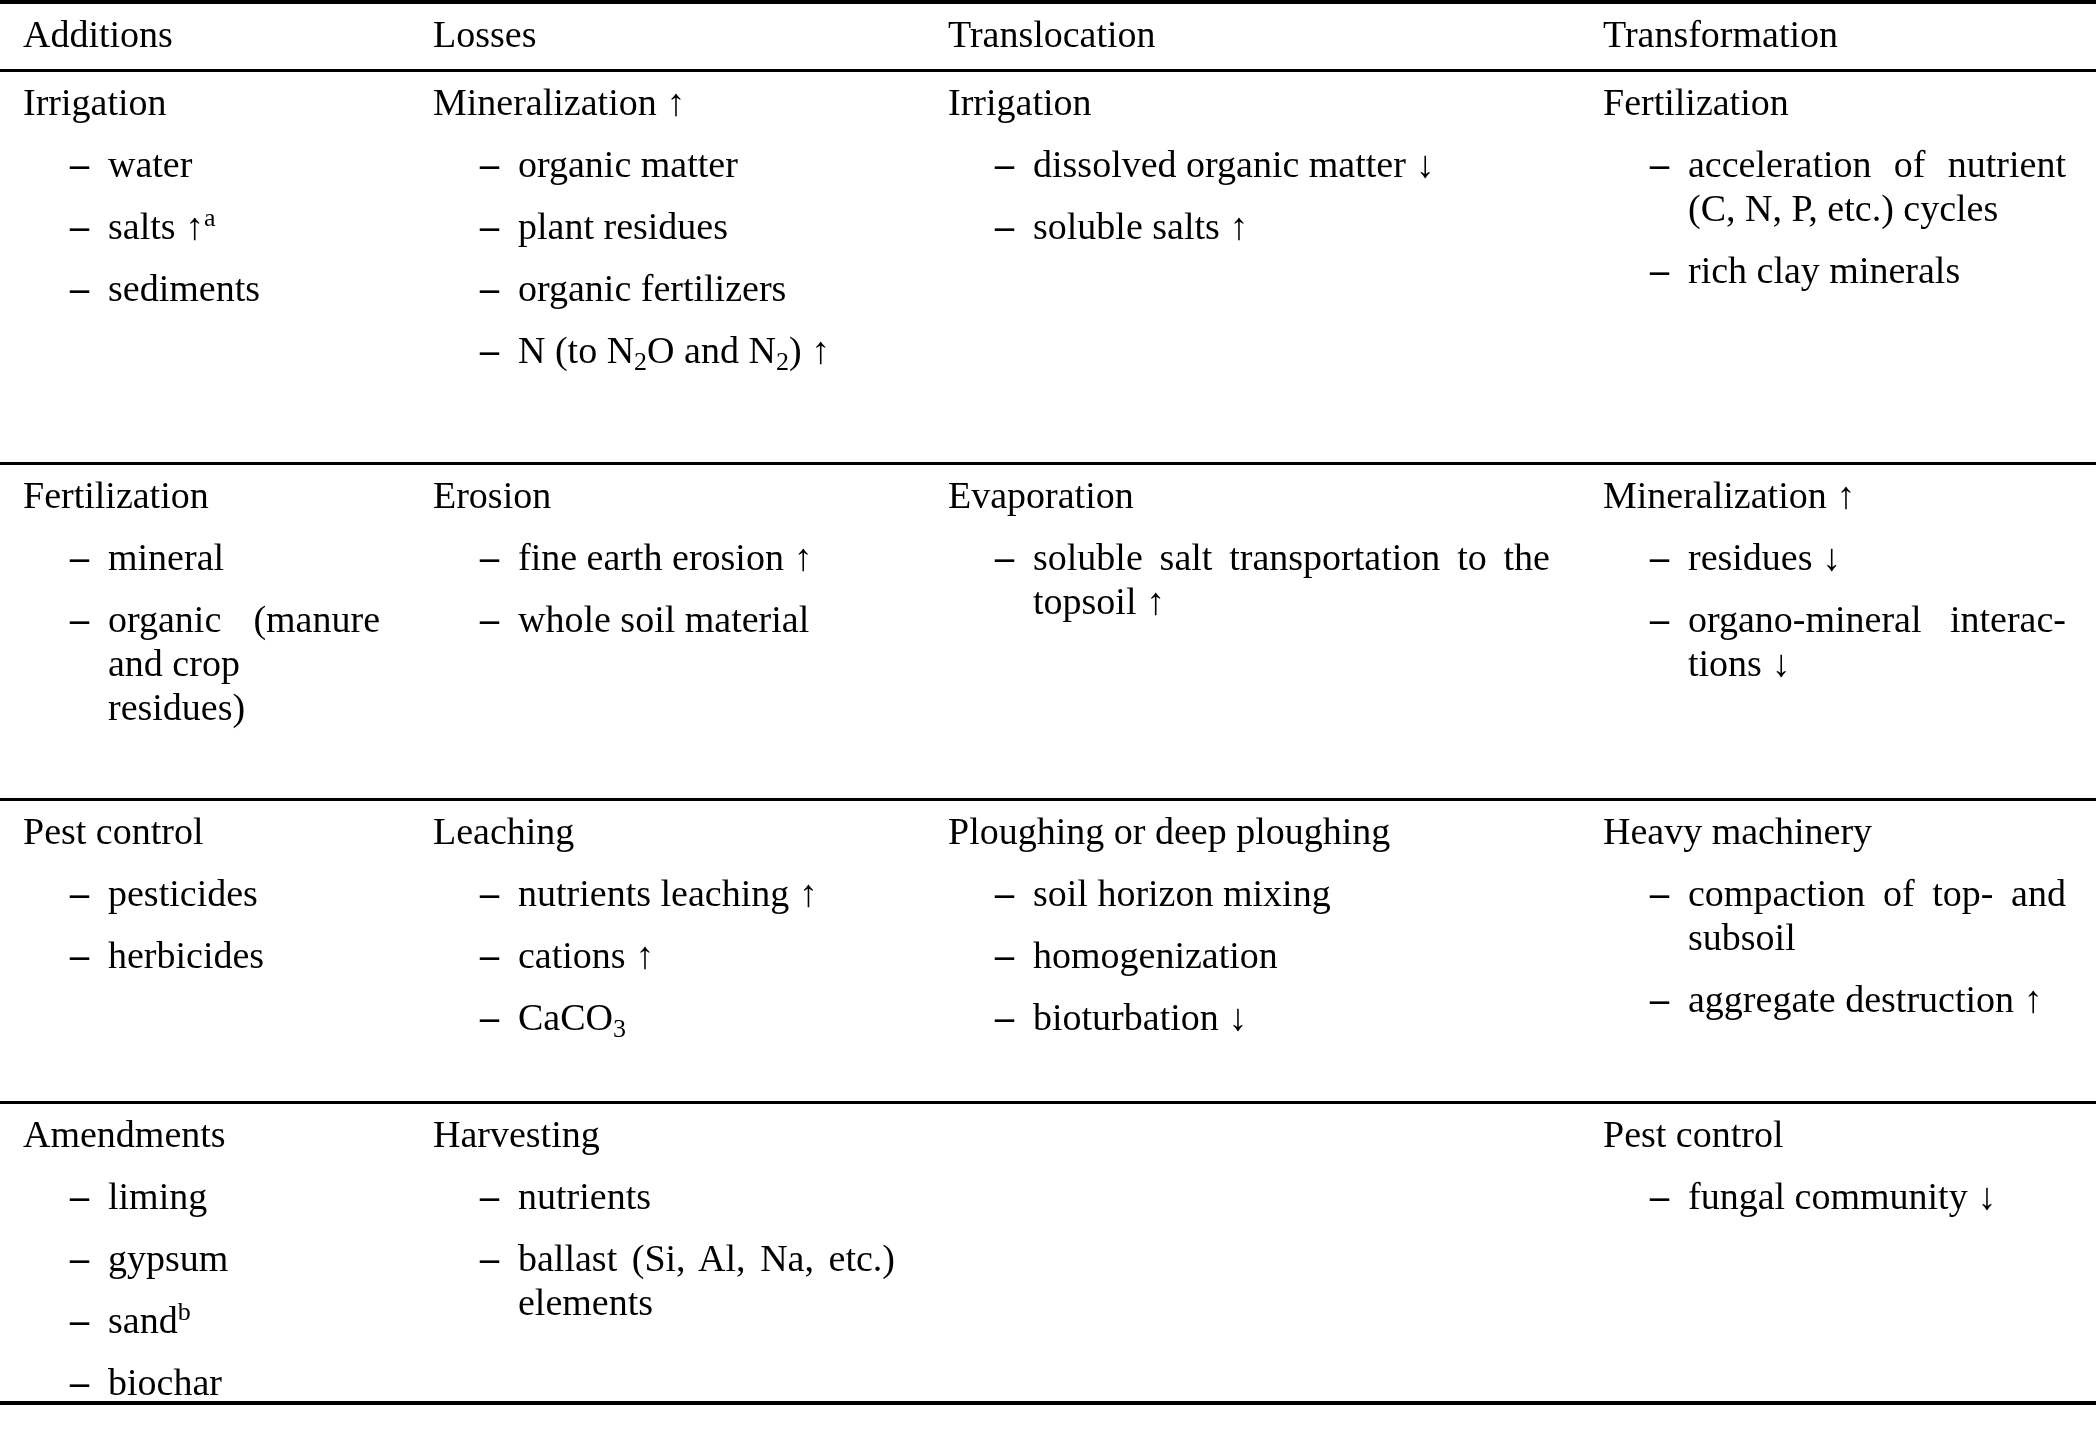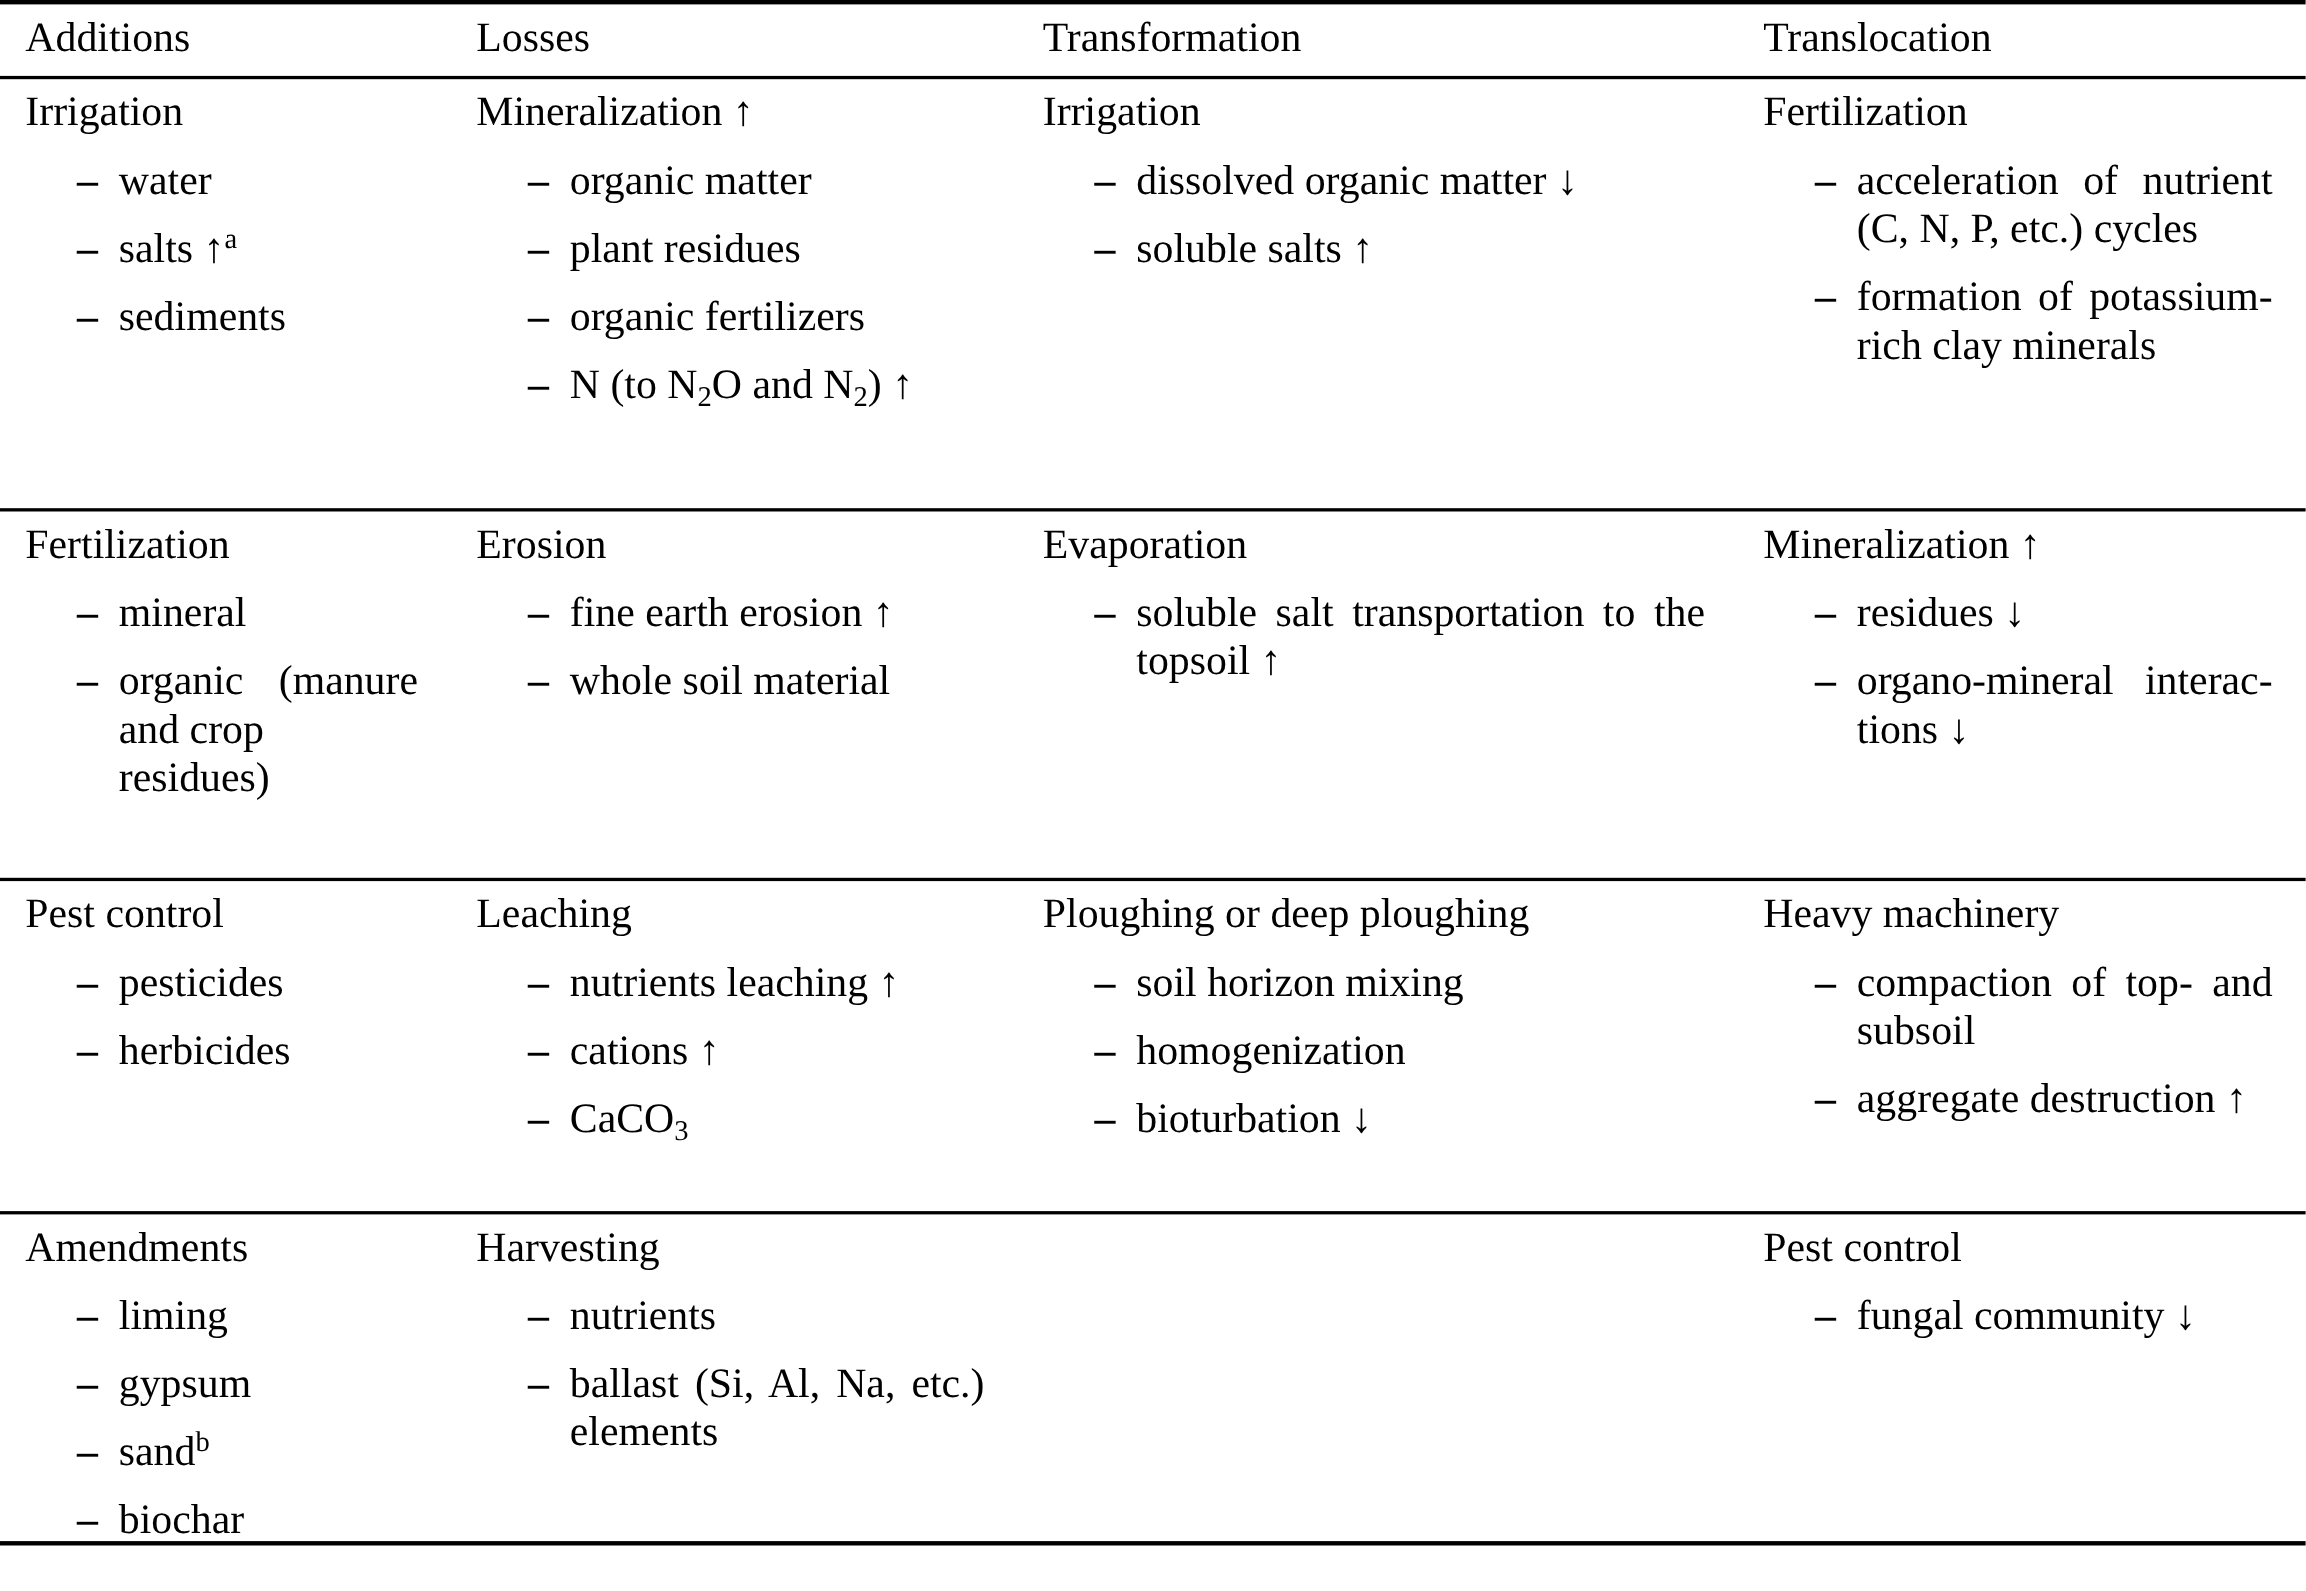--- a/index.html
+++ b/index.html
@@ -74,24 +74,24 @@
 
 <div class="table">
   <div class="row header">
     <div class="cell">
       <span class="sect">Additions</span>
     </div>
     <div class="cell">
       <span class="sect">Losses</span>
     </div>
     <div class="cell">
+      <span class="sect">Translocation</span>
+    </div>
+    <div class="cell">
       <span class="sect">Transformation</span>
-    </div>
-    <div class="cell">
-      <span class="sect">Translocation</span>
     </div>
   </div>
   <div>
       <div class="row r1">
         <div class="cell">
           <div class="sect">Irrigation</div>
           <div class="item">
             <span class="dash">–</span>
             <span class="line">water</span>
           </div>
@@ -136,21 +136,20 @@
         </div>
         <div class="cell">
           <div class="sect">Fertilization</div>
           <div class="item">
             <span class="dash">–</span>
             <span class="line just">acceleration of nutrient</span>
             <span class="line">(C, N, P, etc.) cycles</span>
           </div>
           <div class="item">
             <span class="dash">–</span>
-            <span class="line just">formation of potassium-</span>
             <span class="line">rich clay minerals</span>
           </div>
         </div>
       </div>
       <div class="row r2">
         <div class="cell">
           <div class="sect">Fertilization</div>
           <div class="item">
             <span class="dash">–</span>
             <span class="line">mineral</span>

